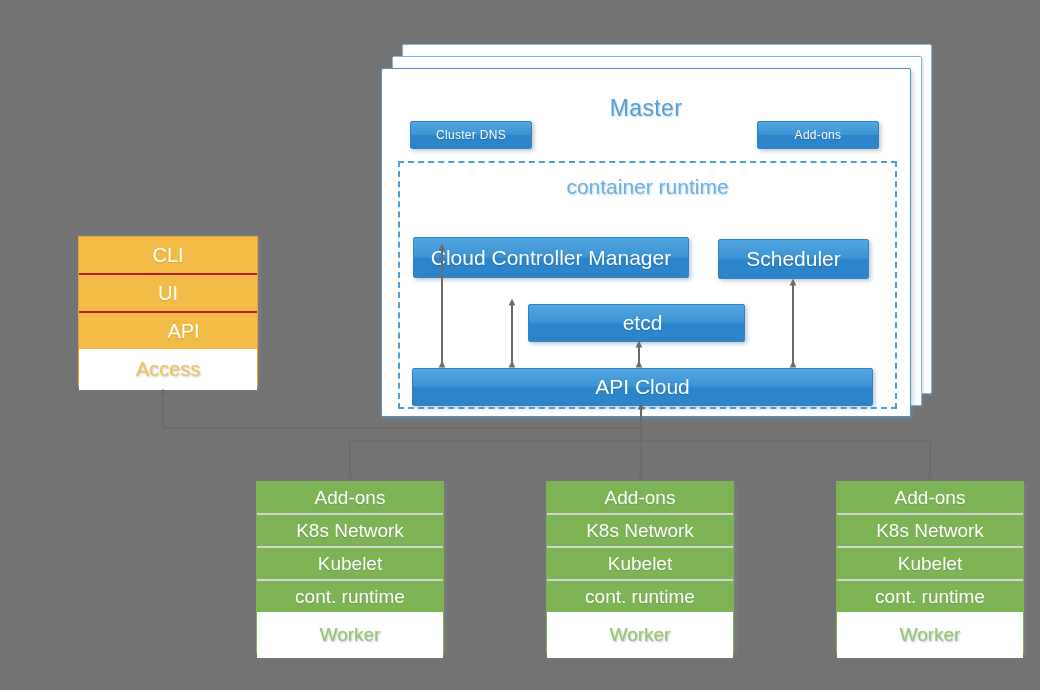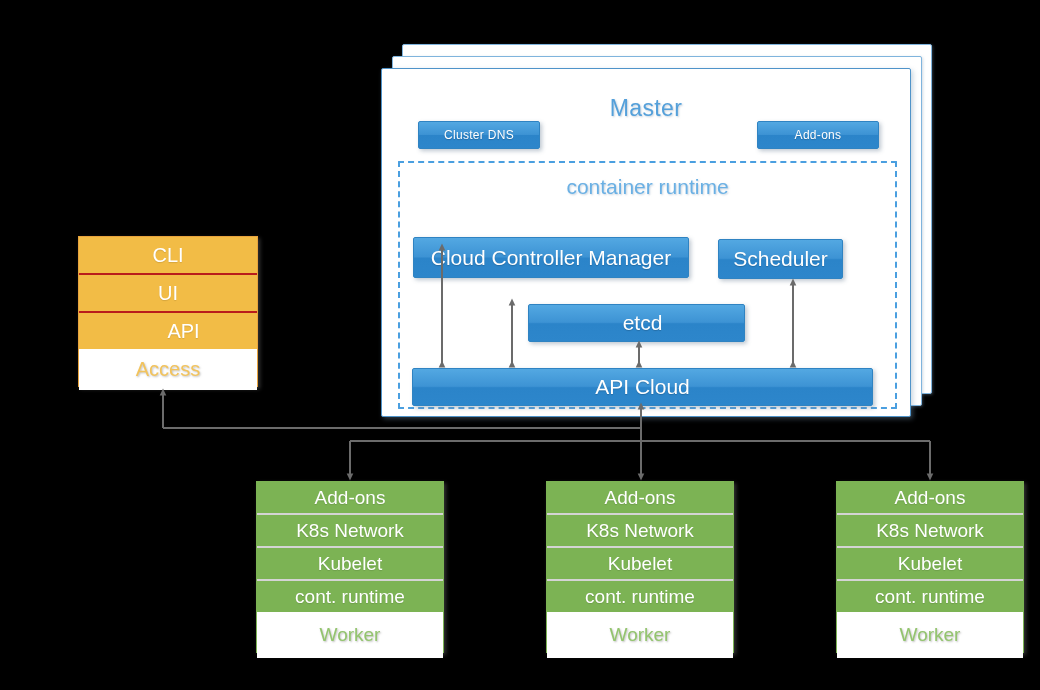--- a/index.html
+++ b/index.html
@@ -8,21 +8,21 @@
     padding: 0;
     background: #ffffff;
   }
   body {
     font-family: "Liberation Sans", sans-serif;
   }
   #canvas {
     position: relative;
     width: 1040px;
     height: 690px;
-    background: #000000;
+    background: #737373;
     overflow: hidden;
   }
 
   
   .abs { position: absolute; box-sizing: border-box; }
 
   
   .master-ghost {
     border: 1px solid #7fb4dd;
     background: #ffffff;
@@ -144,38 +144,38 @@
 
 <div id="canvas">
 
   <div class="abs master-ghost" style="left:402px; top:44px; width:530px; height:350px;"></div>
   <div class="abs master-ghost" style="left:392px; top:56px; width:530px; height:350px;"></div>
 
   <div class="abs master-panel" style="left:381px; top:68px; width:530px; height:349px;">
 
     <div class="master-title">Master</div>
 
-    <div class="abs bluebox small" style="left:36px; top:52px; width:122px; height:28px;">
+    <div class="abs bluebox small" style="left:28px; top:52px; width:122px; height:28px;">
       <span>Cluster DNS</span>
     </div>
 
     <div class="abs bluebox small" style="left:375px; top:52px; width:122px; height:28px;">
       <span>Add-ons</span>
     </div>
 
     <div class="abs runtime-box" style="left:16px; top:92px; width:499px; height:248px;">
       <div class="runtime-title">container runtime</div>
     </div>
 
     <div class="abs bluebox big" style="left:31px; top:135px; width:276px; height:41px;margin-top:33px;">
       <span>Cloud Controller Manager</span>
     </div>
 
 
-    <div class="abs bluebox big" style="left:336px; top:170px; width:125px; height:40px;">
+    <div class="abs bluebox big" style="left:336px; top:170px; width:151px; height:40px;">
       <span>Scheduler</span>
     </div>
 
     <div class="abs bluebox big" style="left:146px; top:235px; width:217px; height:38px;padding-left:12px;">
       <span>etcd</span>
     </div>
 
     <div class="abs bluebox big" style="left:30px; top:299px; width:461px; height:38px;">
       <span>API Cloud</span>
     </div>

